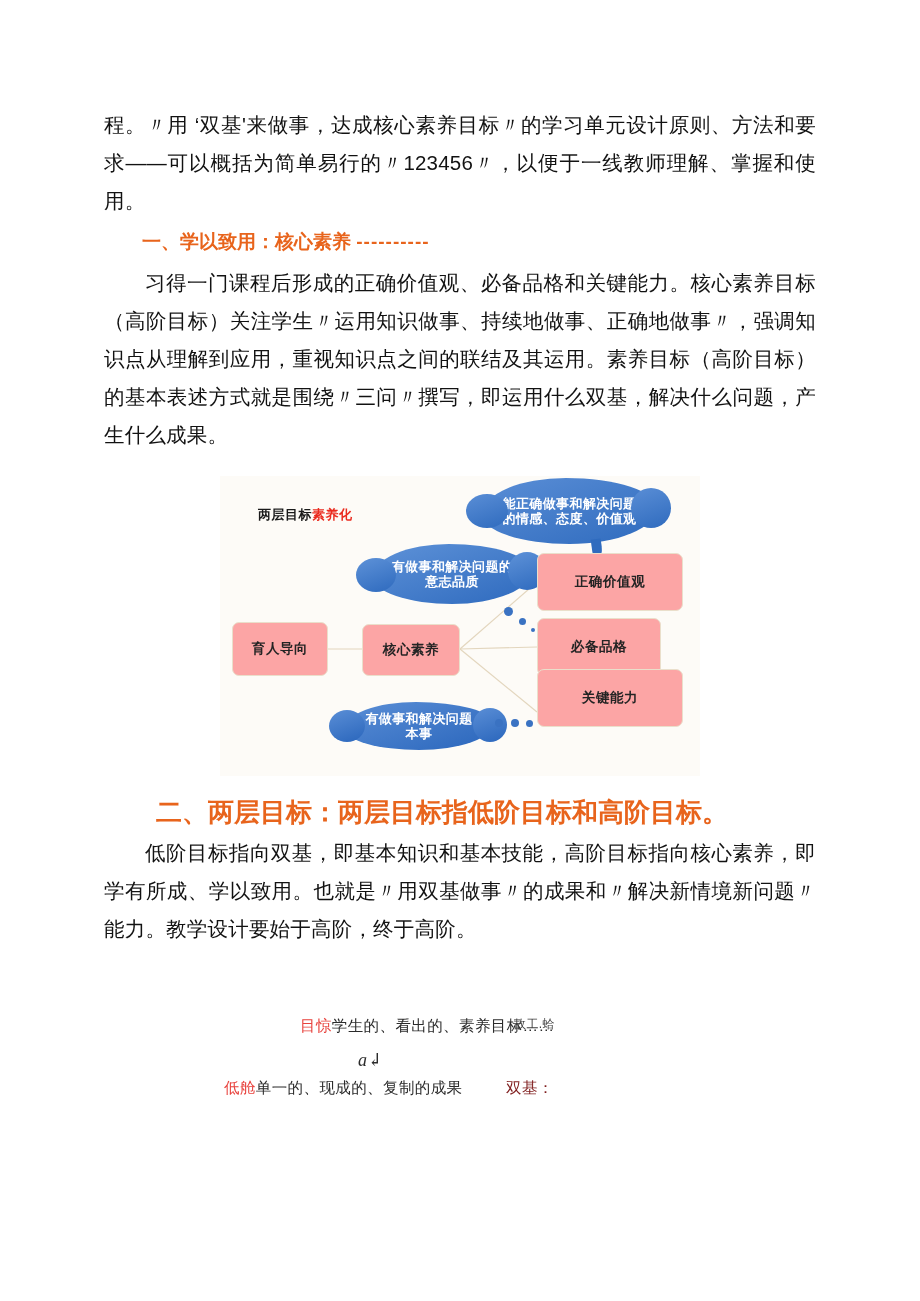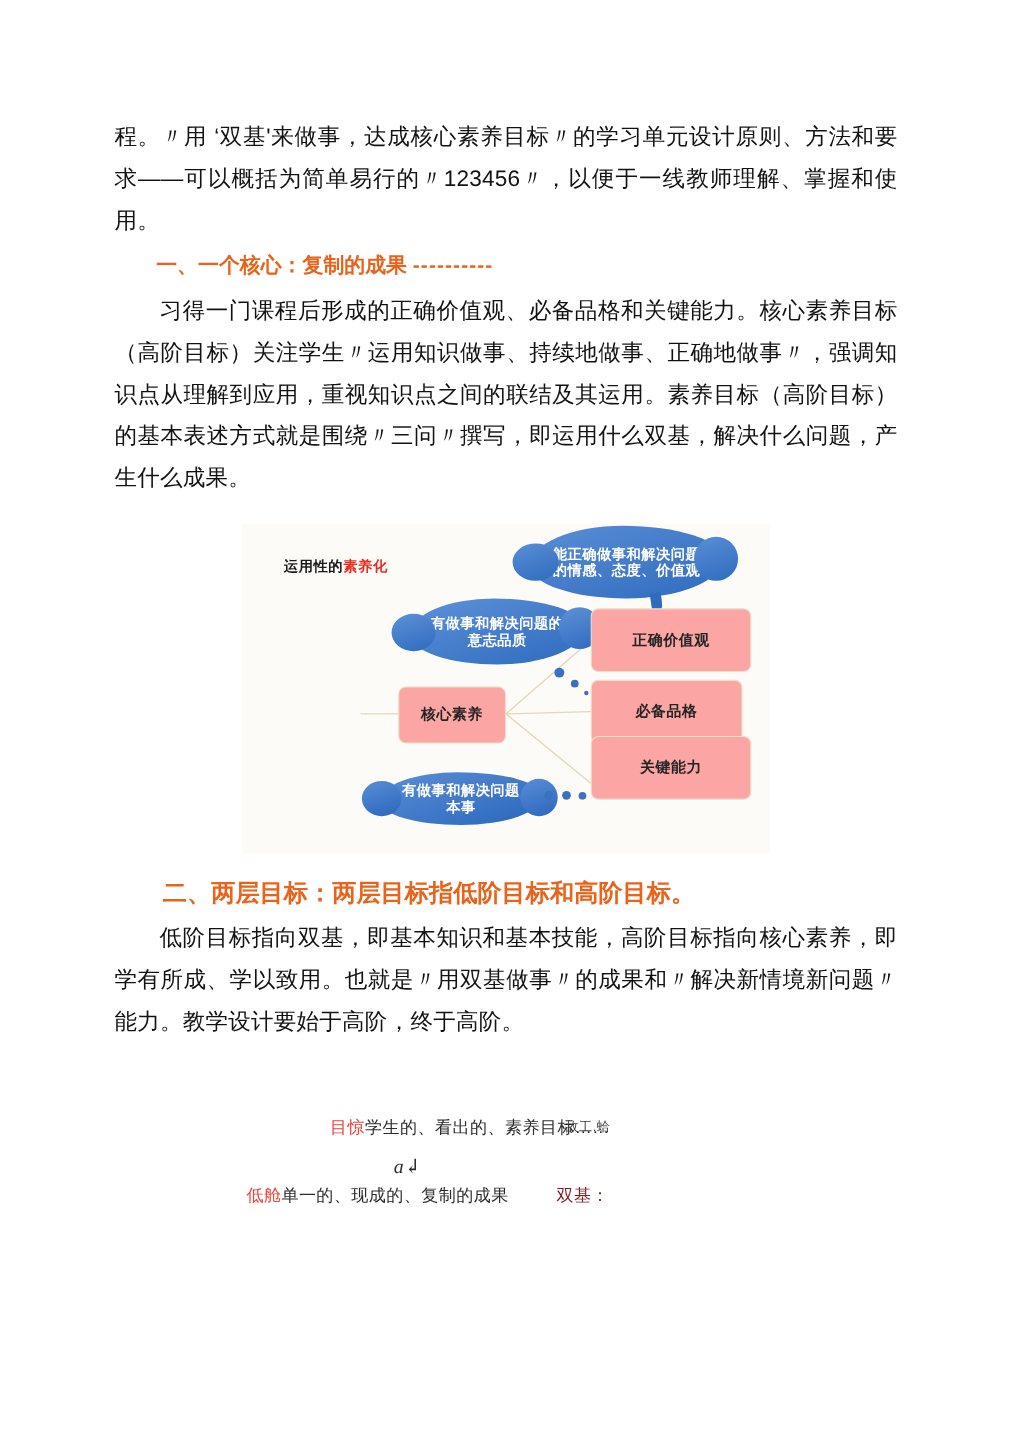--- a/index.html
+++ b/index.html
@@ -49,21 +49,21 @@
     color: #E8641C;
     margin: 0;
     text-indent: 2em;
     white-space: nowrap;
   }
   .heading .dashes {
     font-weight: bold;
     letter-spacing: 1px;
   }
   .heading-2 {
-    font-size: 22px;
+    font-size: 26px;
     padding-top: 14px;
   }
 
   
   .figure1 {
     position: relative;
     width: 480px;
     height: 300px;
     margin: 22px auto 0 auto;
     background: #FDFBF7;
@@ -90,21 +90,21 @@
     justify-content: center;
     font-size: 13.5px;
     font-weight: bold;
     color: #242424;
     letter-spacing: 0.6px;
     box-sizing: border-box;
   }
   .node-yuren   { left: 12px;  top: 146px; width: 96px;  height: 54px; }
   .node-hexin   { left: 142px; top: 148px; width: 98px;  height: 52px; }
   .node-r1      { left: 317px; top: 77px;  width: 146px; height: 58px; }
-  .node-r2      { left: 317px; top: 142px; width: 138px; height: 58px; }
+  .node-r2      { left: 317px; top: 142px; width: 124px; height: 58px; }
   .node-r3      { left: 317px; top: 193px; width: 146px; height: 58px; }
 
   .cloud {
     position: absolute;
     background: #4176C4;
     color: #ffffff;
     font-size: 13px;
     font-weight: bold;
     line-height: 15px;
     letter-spacing: 0.4px;
@@ -195,50 +195,51 @@
   .f2-l6 { left: 402px; top: 112px; color: #7f1d1d; }
 </style>
 </head>
 <body>
 
 <div id="page">
   <div class="content">
 
     <p class="para top-para">程。〃用 ‘双基'来做事，达成核心素养目标〃的学习单元设计原则、方法和要求——可以概括为简单易行的〃123456〃，以便于一线教师理解、掌握和使用。</p>
 
-    <p class="heading heading-1"><span>一、一个核心：复制的成果 </span><span class="dashes">----------</span></p>
+    <p class="heading heading-1"><span>一、学以致用：核心素养 </span><span class="dashes">----------</span></p>
 
     <p class="para indent">习得一门课程后形成的正确价值观、必备品格和关键能力。核心素养目标（高阶目标）关注学生〃运用知识做事、持续地做事、正确地做事〃，强调知识点从理解到应用，重视知识点之间的联结及其运用。素养目标（高阶目标）的基本表述方式就是围绕〃三问〃撰写，即运用什么双基，解决什么问题，产生什么成果。</p>
 
     <div class="figure1">
 
       <svg class="fig-svg" viewBox="0 0 480 300">
         <line x1="108" y1="173" x2="142" y2="173" stroke="#E3D6BE" stroke-width="1.2"></line>
         <line x1="240" y1="173" x2="317" y2="106" stroke="#E3D6BE" stroke-width="1.2"></line>
         <line x1="240" y1="173" x2="317" y2="171" stroke="#E3D6BE" stroke-width="1.2"></line>
         <line x1="240" y1="173" x2="317" y2="236" stroke="#E3D6BE" stroke-width="1.2"></line>
       </svg>
 
-      <div class="fig-label"><span class="dark">运用性的</span><span class="red">素养化</span></div>
+      <div class="fig-label"><span class="dark">两层目标</span><span class="red">素养化</span></div>
 
       <div class="cloud cloud-top">能正确做事和解决问题的情感、态度、价值观</div>
       <div class="cloud-tail"></div>
 
       <div class="cloud cloud-bot">有做事和解决问题本事</div>
 
       <div class="cloud cloud-mid">有做事和解决问题的意志品质</div>
 
       <div class="dot" style="left:284px;top:131px;width:9px;height:9px;"></div>
       <div class="dot" style="left:299px;top:142px;width:7px;height:7px;"></div>
       <div class="dot" style="left:311px;top:152px;width:4px;height:4px;"></div>
 
       <div class="dot" style="left:275px;top:243px;width:8px;height:8px;"></div>
       <div class="dot" style="left:291px;top:243px;width:8px;height:8px;"></div>
       <div class="dot" style="left:306px;top:244px;width:7px;height:7px;"></div>
 
+      <div class="node node-yuren">育人导向</div>
       <div class="node node-hexin">核心素养</div>
       <div class="node node-r1">正确价值观</div>
       <div class="node node-r2">必备品格</div>
       <div class="node node-r3">关键能力</div>
     </div>
 
     <p class="heading heading-2">二、两层目标：两层目标指低阶目标和高阶目标。</p>
 
     <p class="para indent">低阶目标指向双基，即基本知识和基本技能，高阶目标指向核心素养，即学有所成、学以致用。也就是〃用双基做事〃的成果和〃解决新情境新问题〃能力。教学设计要始于高阶，终于高阶。</p>
 

